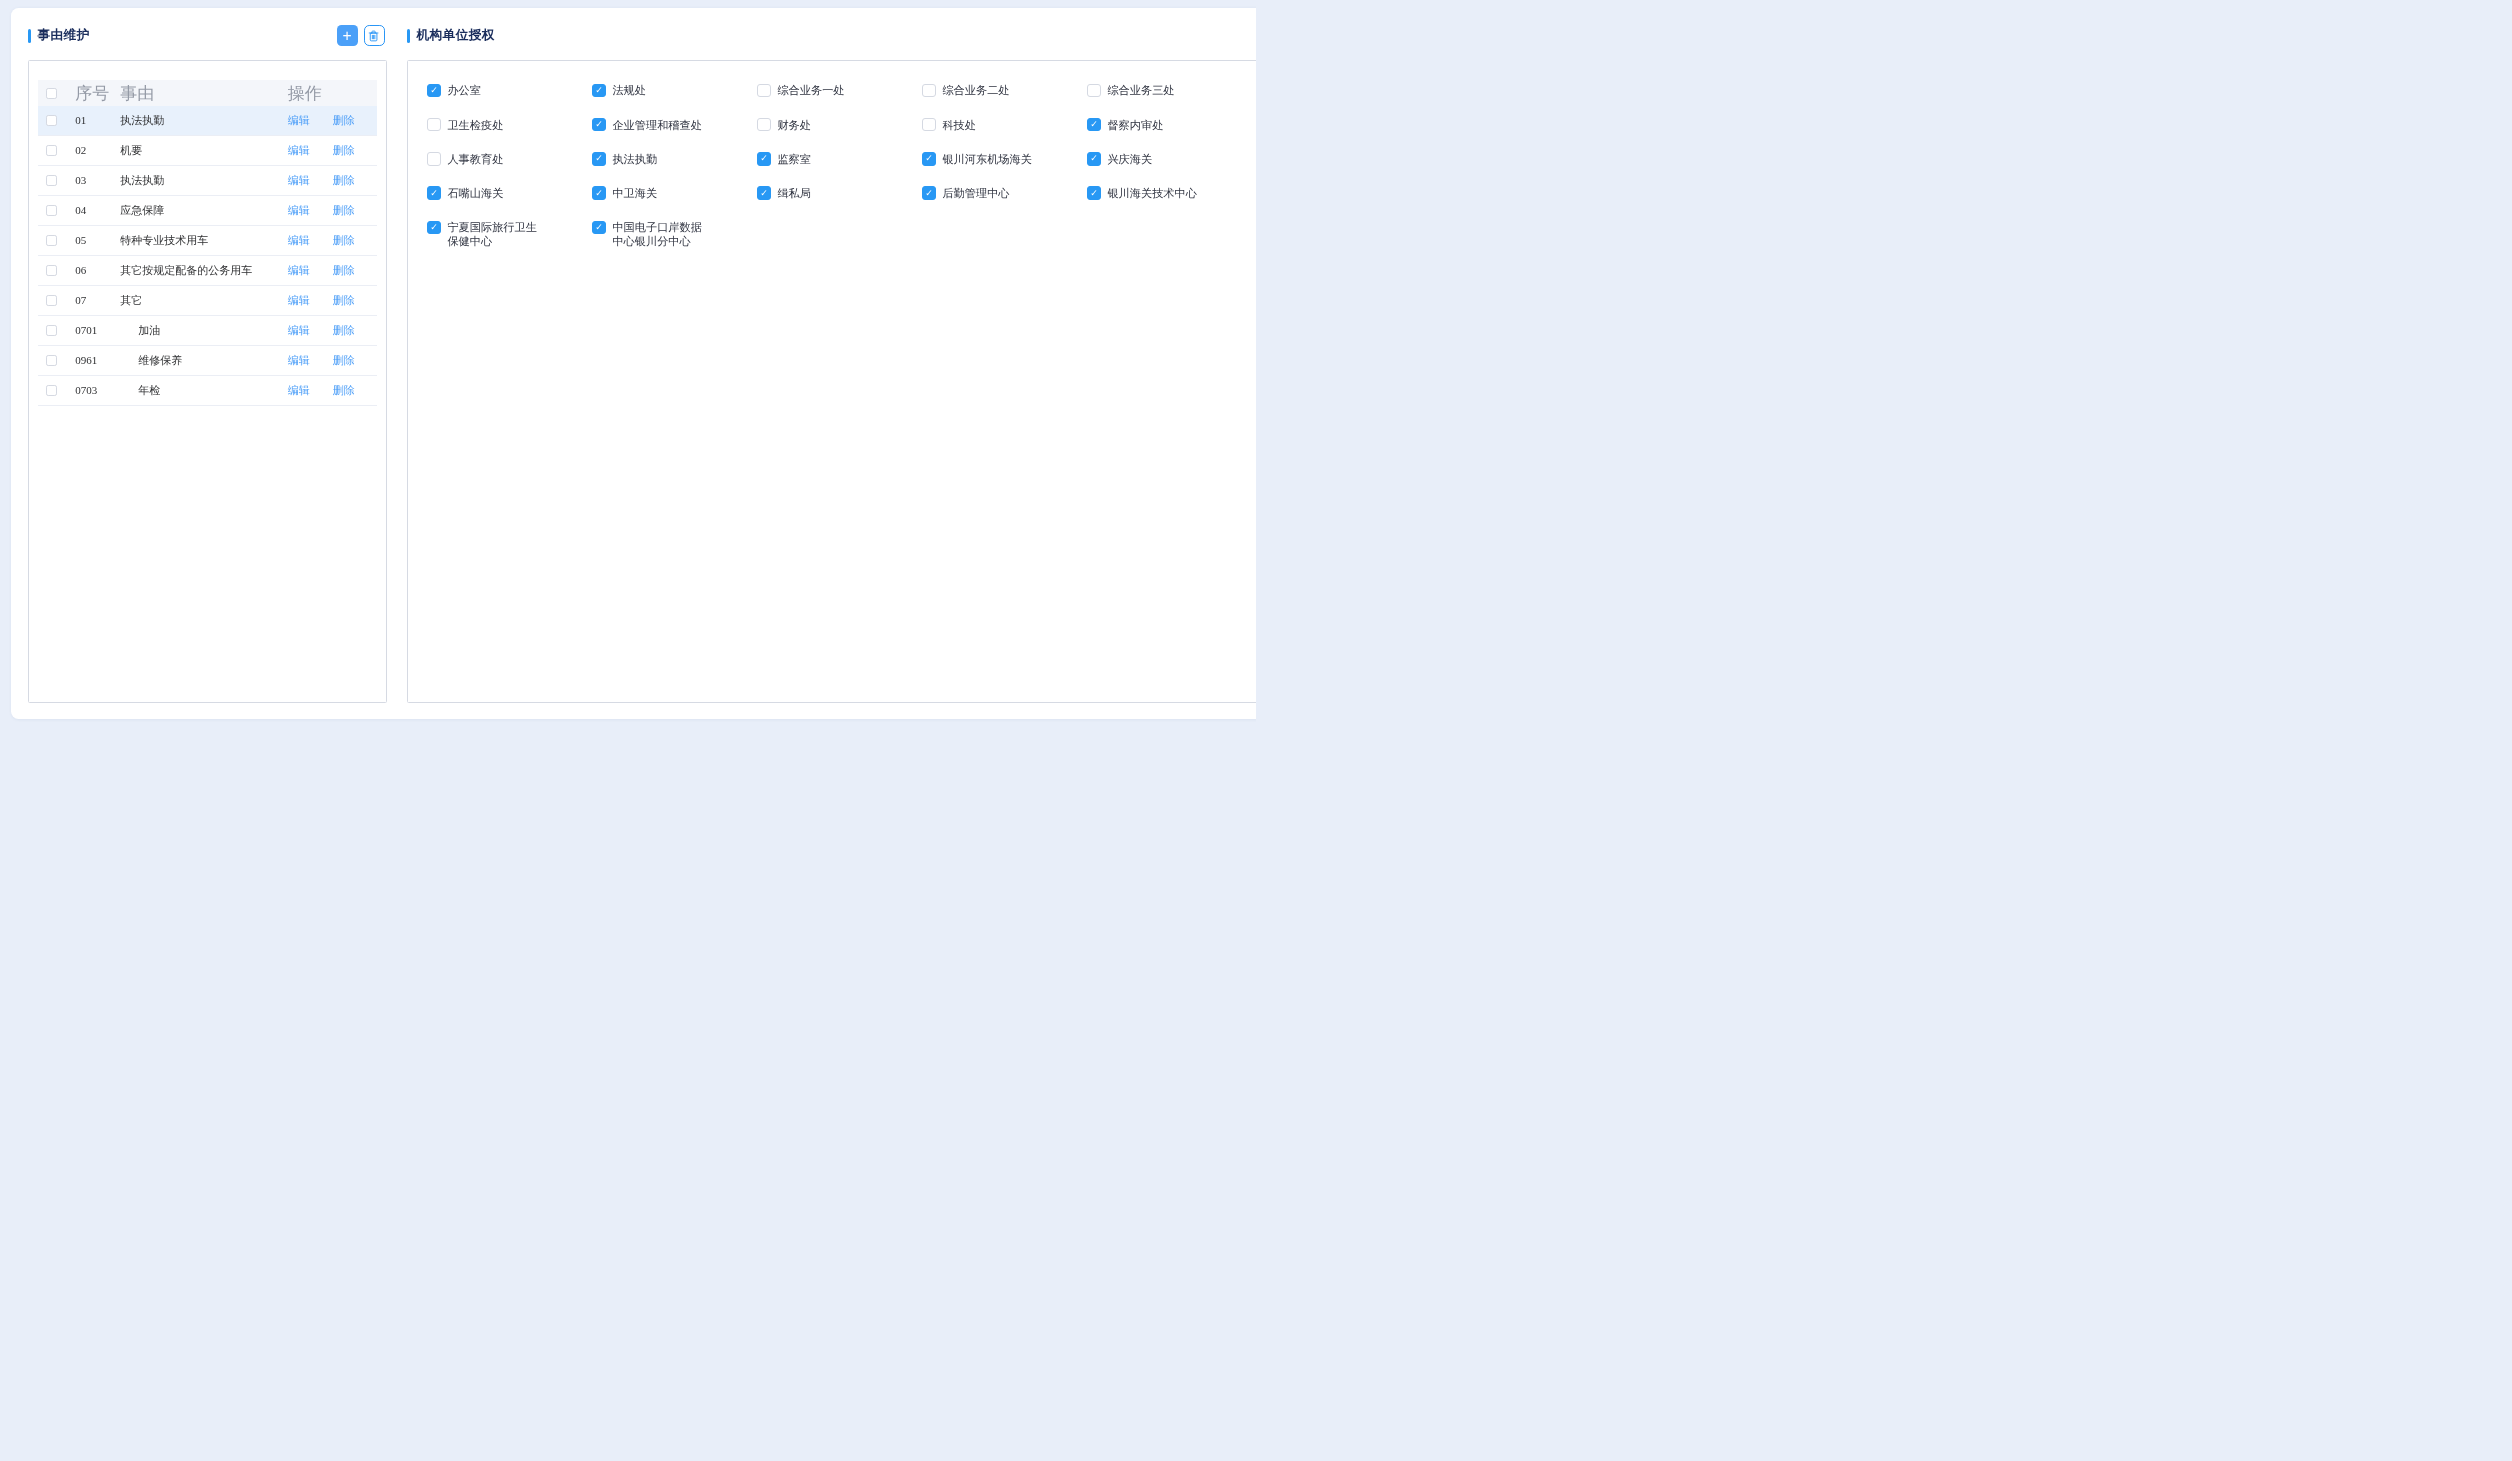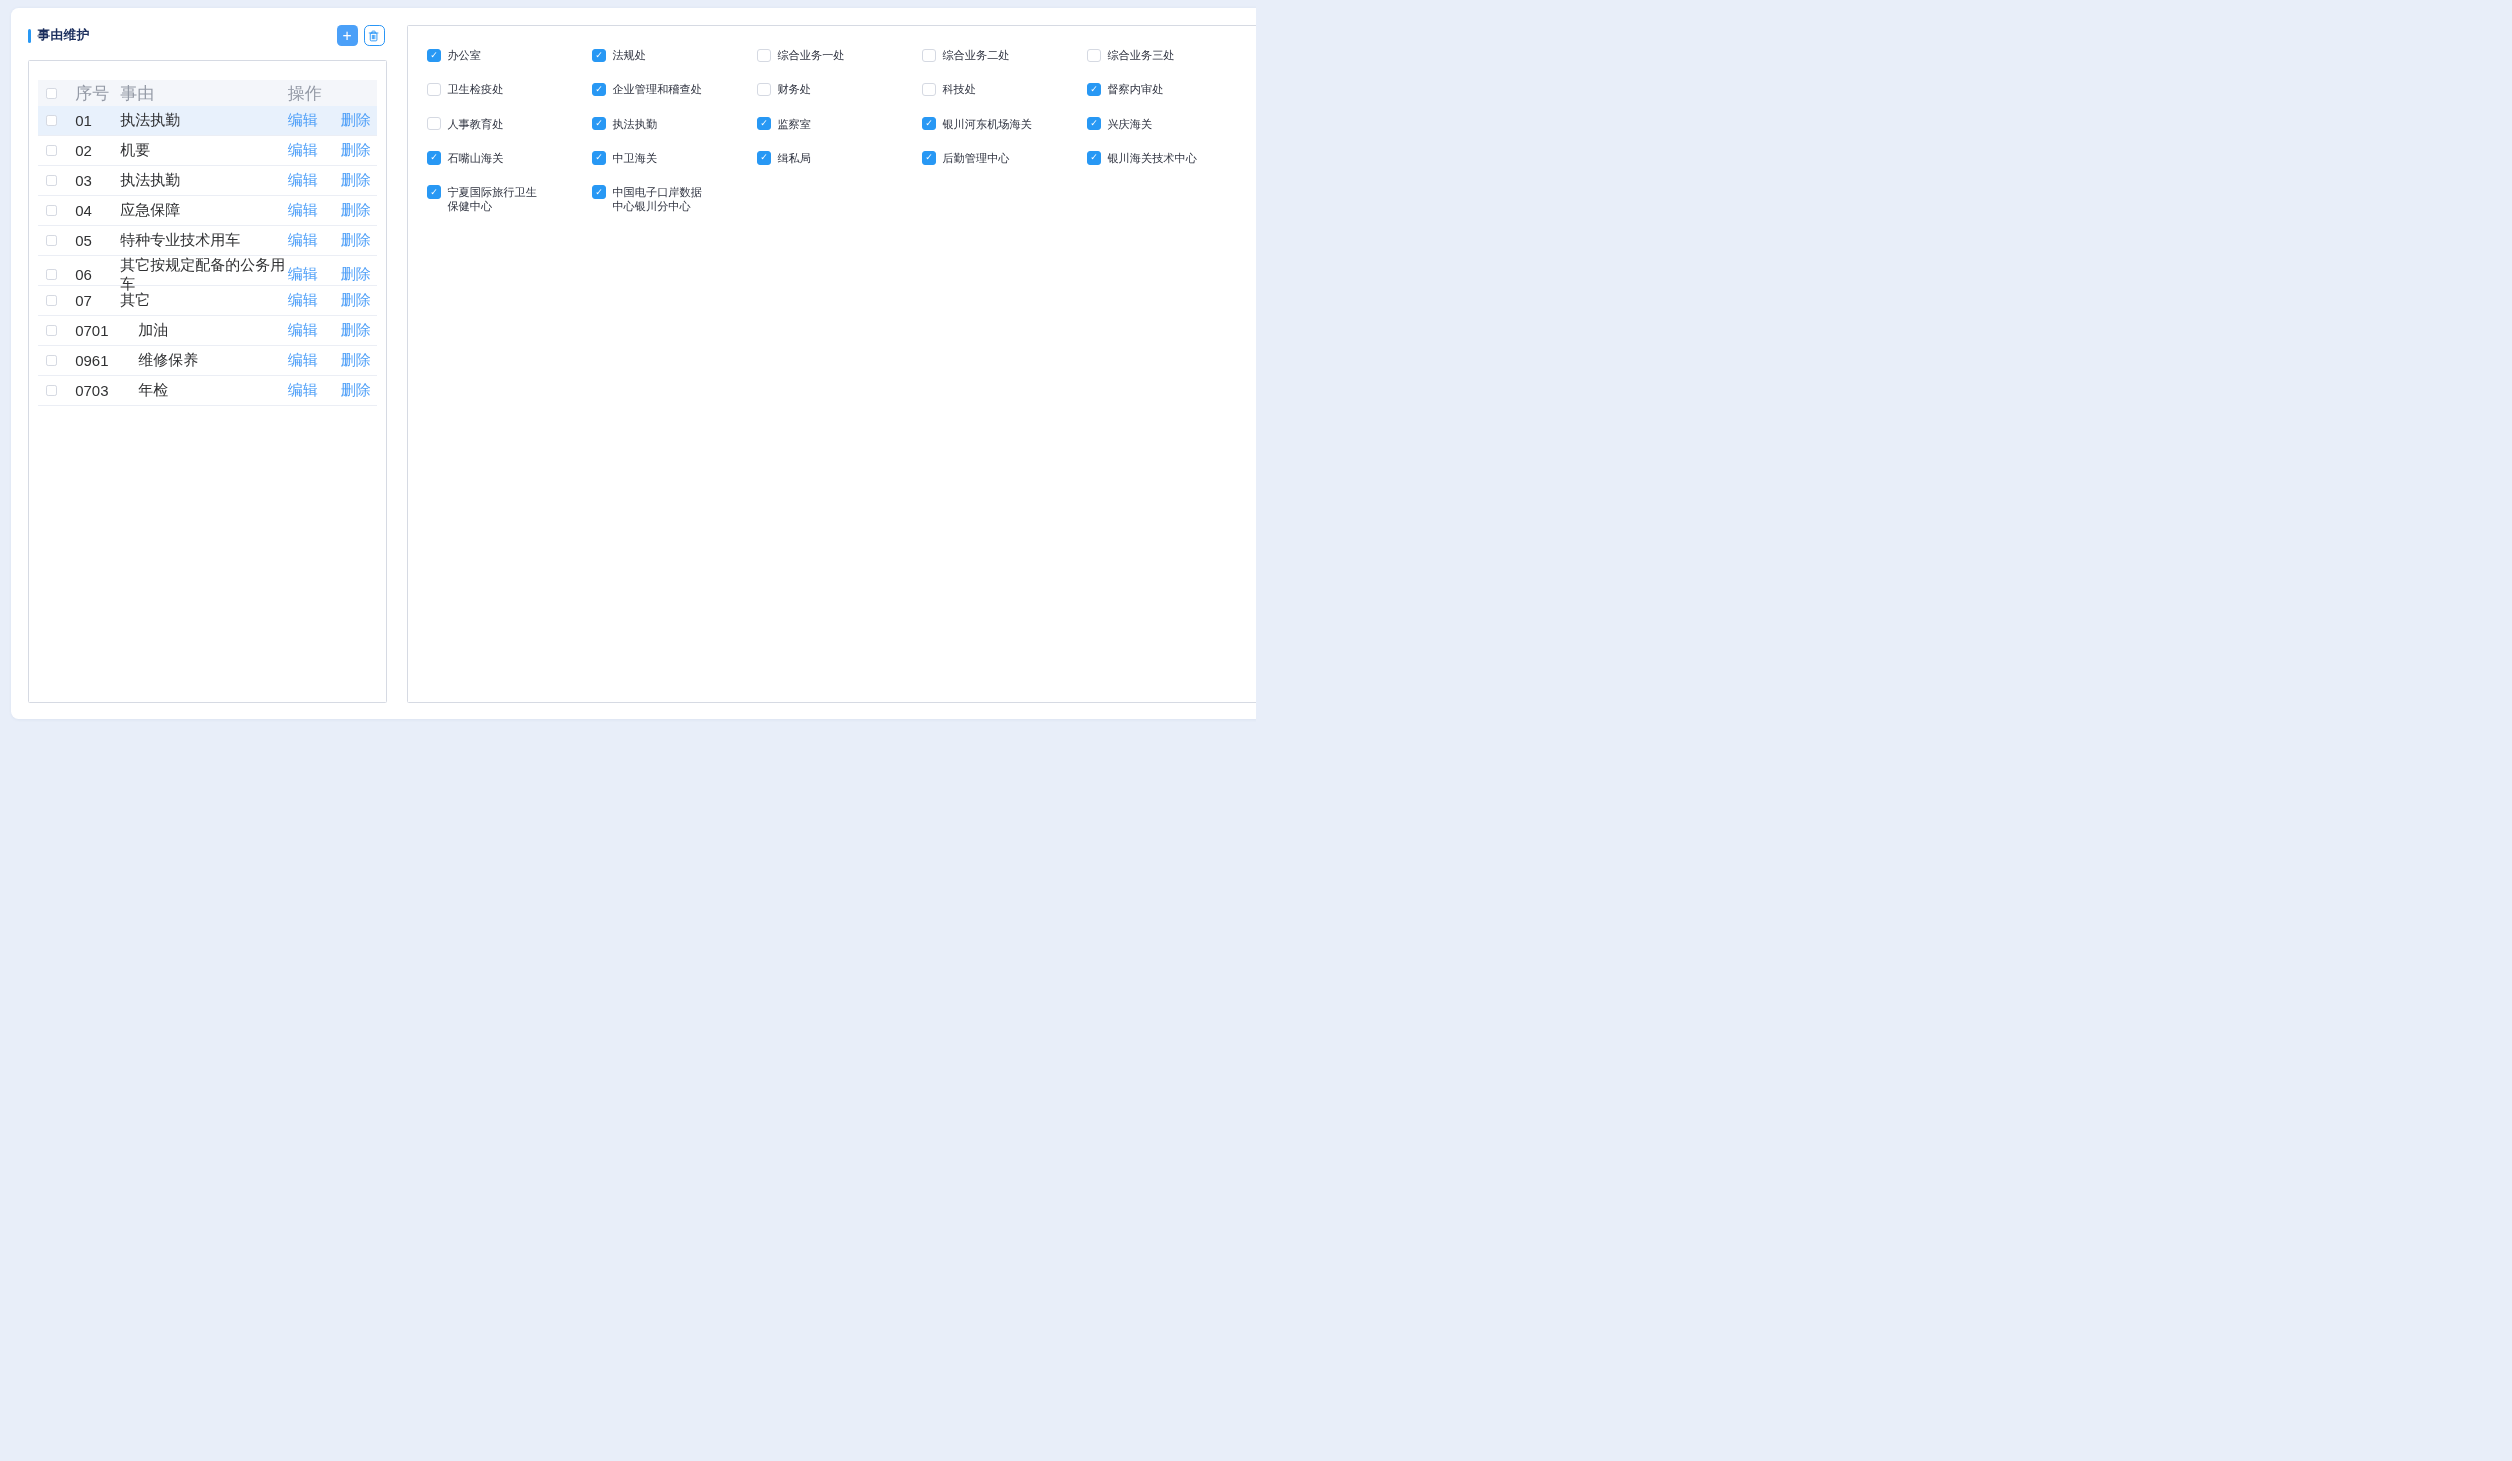--- a/index.html
+++ b/index.html
@@ -36,21 +36,21 @@
   }
   .panel { flex:1; border:0.7px solid #d6dae3; border-radius:1.5px; background:#fff; }
   .left-section .panel { padding:19.5px 9px 9px; }
   .right-section .panel { padding:22.5px 6px 9px 19.5px; }
 
   
   .t-header, .t-row {
     display:grid; grid-template-columns:27px 48px 1fr 89px; align-items:center;
   }
   .t-header { height:25.5px; background:#f4f6fa; color:#949aa6; font-size:17px; }
-  .t-row { height:30px; border-bottom:0.7px solid #ebeef5; font-size:15px; color:#303133; cursor:pointer; }
+  .t-row { height:30px; border-bottom:0.7px solid #ebeef5; font-size:11px; color:#303133; cursor:pointer;font-family:Liberation Serif, serif; }
   .t-row.selected { background:#e8f1fc; }
   .cell-check { display:flex; justify-content:center; }
   .row-checkbox {
     width:11.2px; height:11.2px; border:0.7px solid #d5d9e2; border-radius:2.2px; background:#fff; cursor:pointer;
   }
   .cell-index { padding-left:10.5px; }
   .cell-reason { padding-left:7.5px; }
   .t-row.child .cell-reason { padding-left:25.5px; }
   .cell-actions { display:flex; gap:23px; color:#4c9ef8; }
   .link { cursor:pointer; }
@@ -211,20 +211,24 @@
           <span class="cell-reason">年检</span>
           <span class="cell-actions">
             <span class="link">编辑</span>
             <span class="link">删除</span>
           </span>
         </div>
     </div>
   </div>
 
   <div class="right-section">
+    <div class="section-header">
+      <span class="accent-bar"></span>
+      <span class="section-title">机构单位授权</span>
+    </div>
 
     <div class="panel">
       <div class="options-grid">
         <label class="option checked">
             <span class="cb">
               <span class="tick">✓</span>
             </span>
             <span class="option-label">办公室</span>
           </label>
           <label class="option checked">

